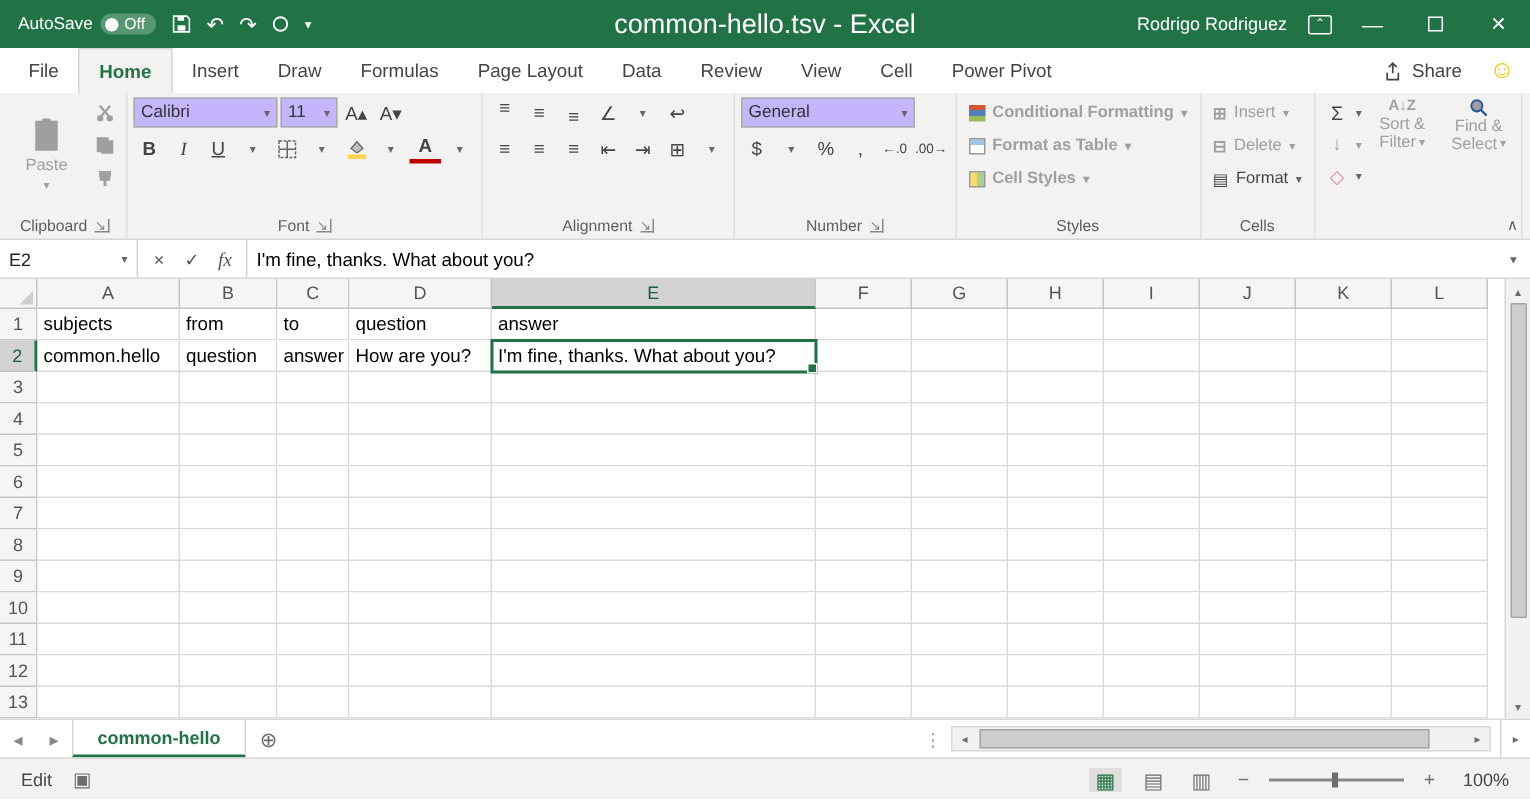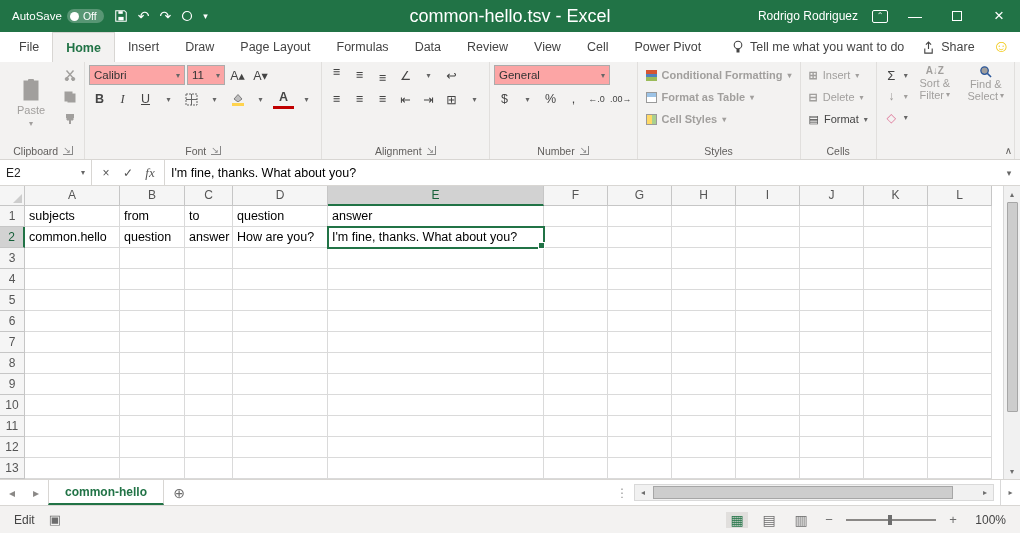--- a/index.html
+++ b/index.html
@@ -34,21 +34,21 @@
   .ribbon { height:98px; background:#f3f2f1; display:flex; border-bottom:1px solid #d8d6d3; position:relative; flex:none; padding-left:2px; }
   .group { display:flex; flex-direction:column; border-right:1px solid #e1dfdd; padding:3px 4px 0 4px; }
   .group-body { flex:1; display:flex; gap:3px; }
   .group-label { height:17px; font-size:10.5px; color:#605e5c; display:flex; align-items:center; justify-content:center; gap:5px; flex:none; }
   .launcher { font-size:9px; color:#888; border-right:1px solid #888; border-bottom:1px solid #888; padding:0 1px 0 0; line-height:8px; }
   .bigbtn { display:flex; flex-direction:column; align-items:center; justify-content:center; gap:2px; width:50px; font-size:11px; text-align:center; line-height:12px; }
   .disabled, .disabled * { color:#a19f9d !important; fill:#a19f9d; }
   .col { display:flex; flex-direction:column; gap:2px; }
   .rowi { display:flex; align-items:center; gap:2px; }
   .sbtn { min-width:21px; height:20px; display:flex; align-items:center; justify-content:center; font-size:12.5px; color:#444; padding:0 1px; }
-  .combo { background:#fca5a5; border:1px solid #ababab; height:20px; display:flex; align-items:center; font-size:11.5px; color:#333; padding:0 4px; }
+  .combo { background:#c4b5fd; border:1px solid #ababab; height:20px; display:flex; align-items:center; font-size:11.5px; color:#333; padding:0 4px; }
   .combo .arr { margin-left:auto; font-size:8px; color:#666; padding-left:4px; }
   .boldg { font-weight:bold; }
   .italg { font-style:italic; font-family:"Liberation Serif", serif; }
   .undlg { text-decoration:underline; }
   .fontA { font-weight:bold; border-bottom:3px solid #c00000; line-height:11px; }
   .bucketbar { display:inline-block; width:12px; height:3px; background:#ffd34d; margin-top:1px; }
   .stylerow { display:flex; align-items:center; gap:5px; height:20px; font-size:11px; padding:0 4px; }
   .ic-cf { width:11px; height:11px; background:linear-gradient(180deg,#d65532 0 33%,#4f81bd 33% 66%,#9bbb59 66%); display:inline-block; }
   .ic-fat { width:11px; height:11px; border:1px solid #9a9a9a; background:linear-gradient(180deg,#9dc3e6 0 4px,#fff 4px); display:inline-block; }
   .ic-cs { width:11px; height:11px; display:inline-block; background:linear-gradient(90deg,#ffd966 50%,#a9d08e 50%); border:1px solid #9a9a9a; }
@@ -148,37 +148,28 @@
         </span>
       <span class="winbtn" style="font-size:17px;">×</span>
     </div>
   </div>
 
   <div class="tabrow">
     <span class="tab">File</span>
     <span class="tab active">Home</span>
     <span class="tab">Insert</span>
     <span class="tab">Draw</span>
+    <span class="tab">Formulas</span>
     <span class="tab">Page Layout</span>
-    <span class="tab">Formulas</span>
     <span class="tab">Data</span>
     <span class="tab">Review</span>
     <span class="tab">View</span>
     <span class="tab">Cell</span>
     <span class="tab">Power Pivot</span>
     <div class="tabrow-right">
-      <span class="tellme">
-        <span>
-            <svg width="12" height="14" viewBox="0 0 12 14">
-              <circle cx="6" cy="5" r="3.8" fill="none" stroke="#444" stroke-width="1.1"></circle>
-              <rect x="4.5" y="9" width="3" height="3.5" fill="#444"></rect>
-            </svg>
-          </span>
-        <span>Tell me what you want to do</span>
-      </span>
       <span class="share">
         <span>
             <svg width="13" height="13" viewBox="0 0 14 14">
               <path d="M3 8v5h8V8" fill="none" stroke="#444" stroke-width="1.2"></path>
               <path d="M7 1.5v7M4.2 4l2.8-2.8L9.8 4" stroke="#444" stroke-width="1.2" fill="none"></path>
             </svg>
           </span>
         <span>Share</span>
       </span>
       <span class="smiley">☺</span>

